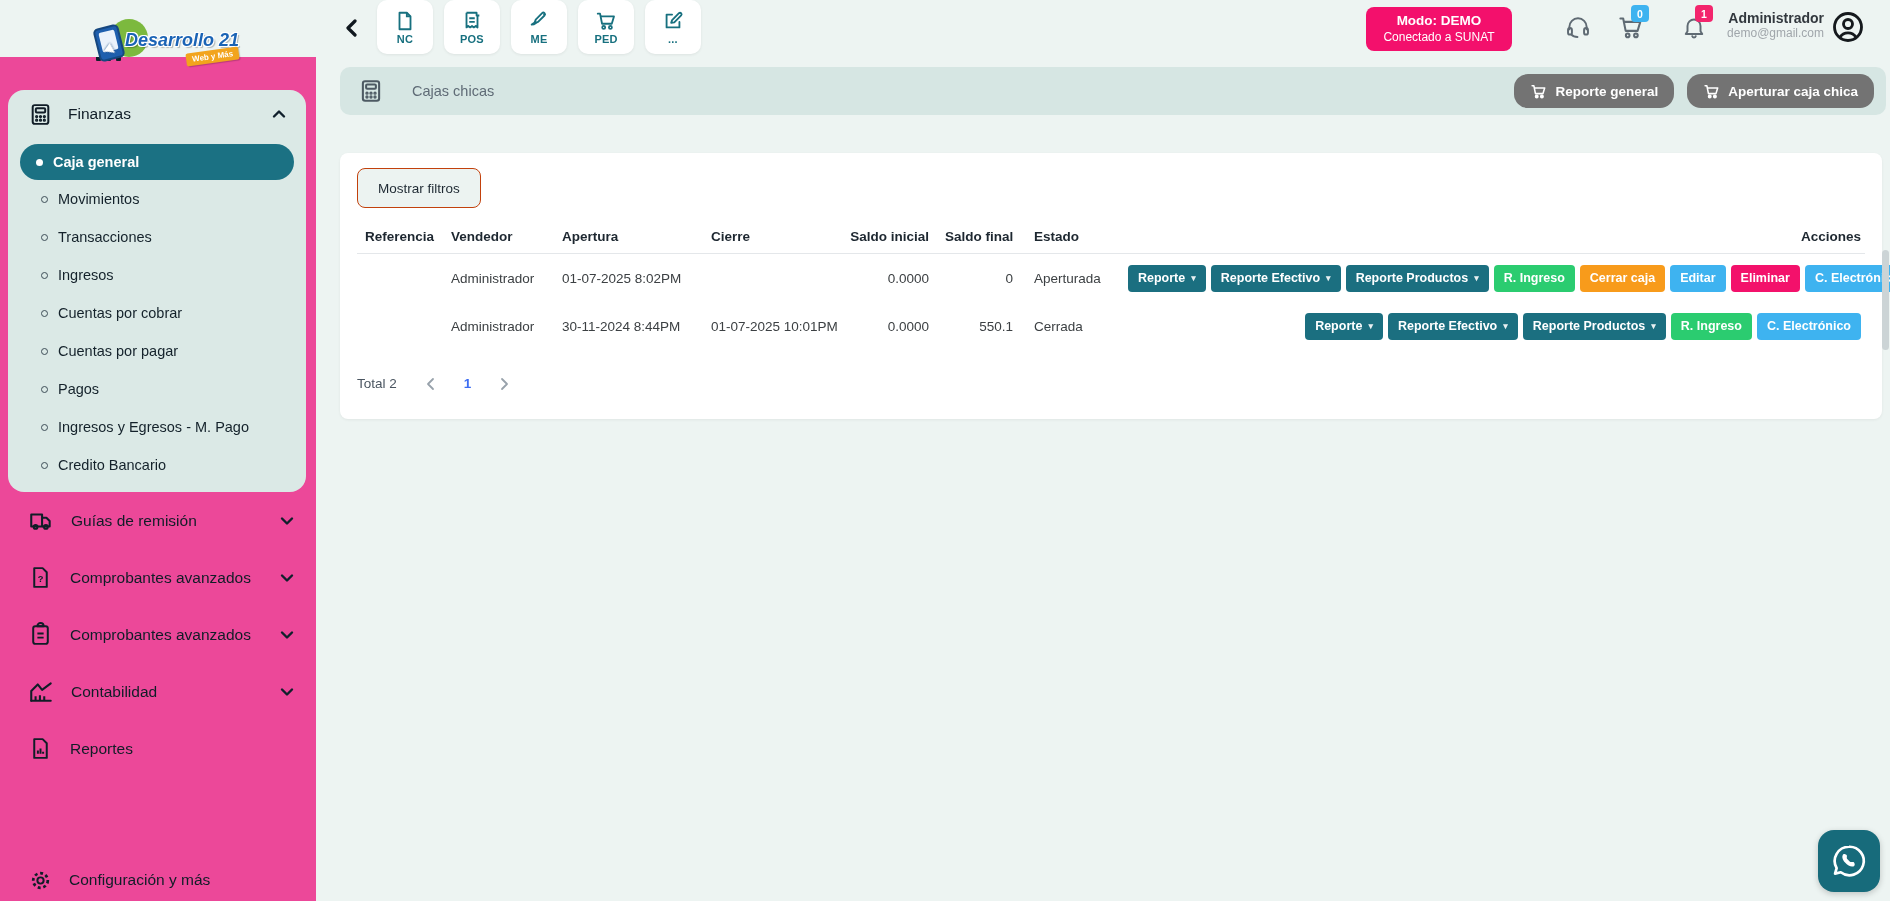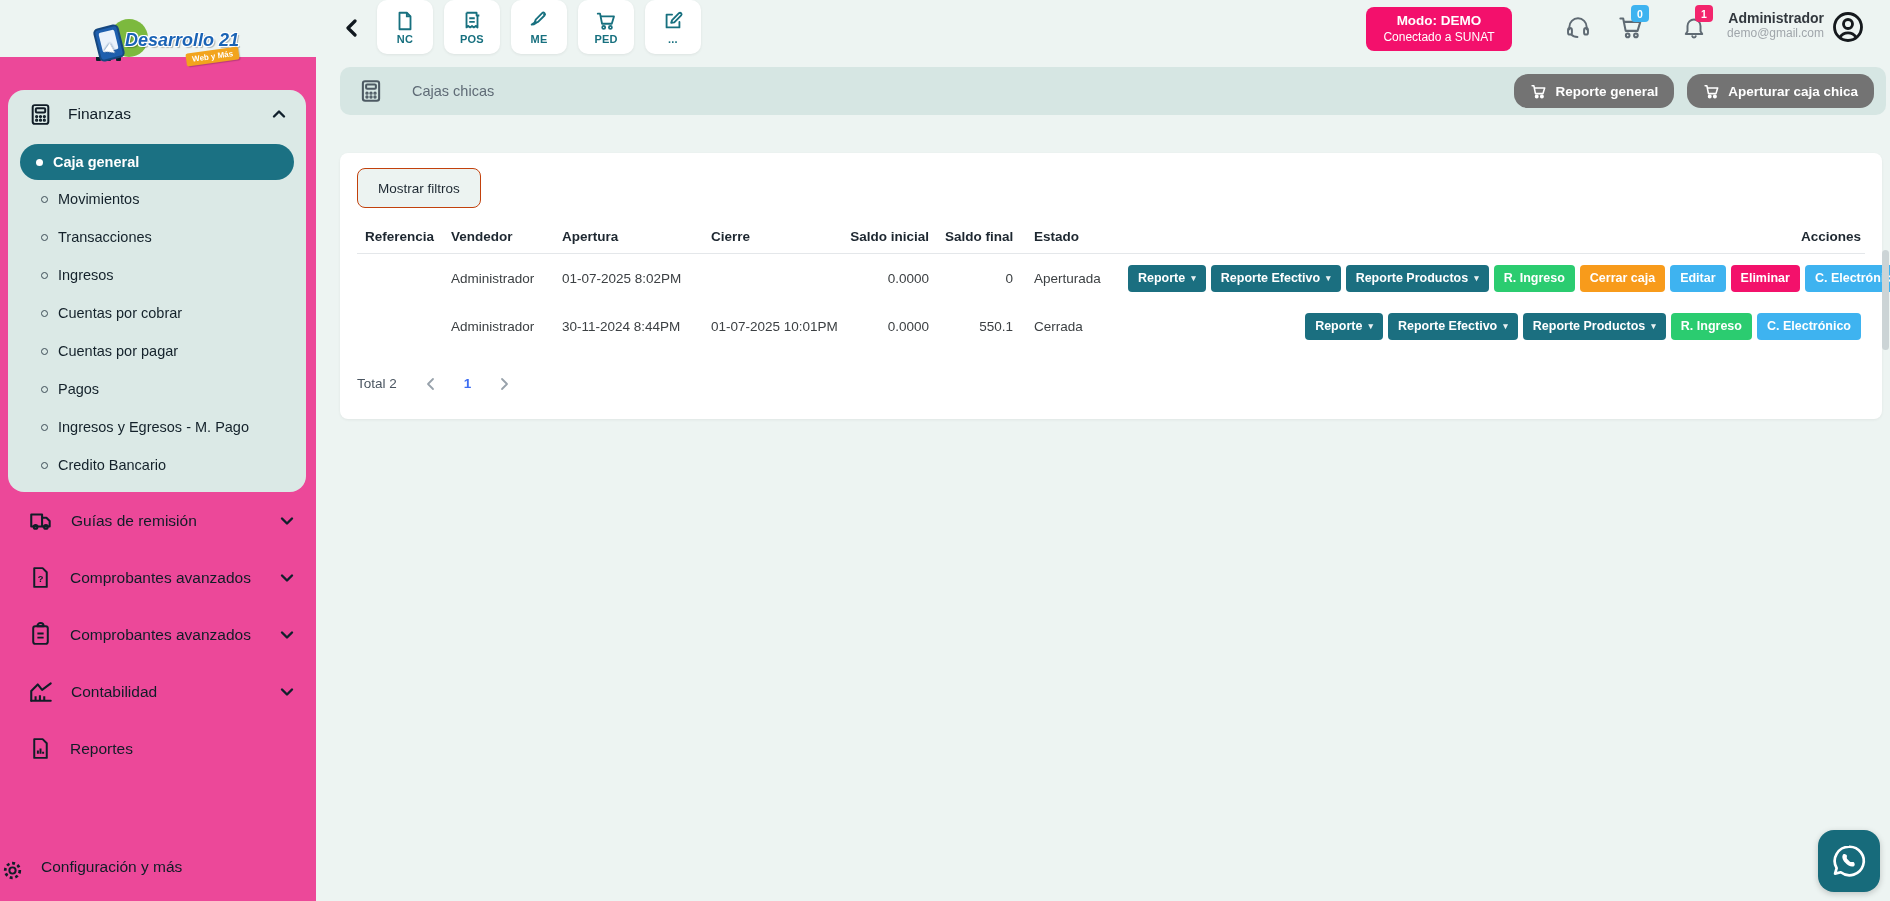--- a/index.html
+++ b/index.html
@@ -60,21 +60,21 @@
   .active-pill { margin:12px 12px 0 12px; height:36px; border-radius:18px; background:#1b7183; color:#fff;
       display:flex; align-items:center; padding-left:16px; font-size:14.5px; font-weight:bold; cursor:pointer; }
   .active-pill .dot { width:7px; height:7px; background:#fff; border-radius:50%; margin-right:10px; }
   .fin-item { height:38px; display:flex; align-items:center; padding-left:33px; font-size:14.5px; color:#14222b; cursor:pointer; }
   .fin-item .o { width:7px; height:7px; border:1.5px solid #3e4e58; border-radius:50%; margin-right:10px; flex:none; }
 
   .side-section { height:57px; display:flex; align-items:center; padding:0 22px 0 28px; color:#101d27; cursor:pointer; }
   .side-section:first-of-type { margin-top:8px; }
   .side-section .lbl { font-size:15.5px; margin-left:17px; flex:1; }
 
-  .side-footer { position:absolute; left:0; top:801px; width:316px; height:44px; display:flex; color:#101d27; cursor:pointer; }
+  .side-footer { position:absolute; left:0; top:801px; width:316px; height:44px; display:flex; align-items:center; padding-left:28px; color:#101d27; cursor:pointer; }
   .side-footer .lbl { font-size:15.5px; margin-left:16px; }
 
   
   .main { position:absolute; left:316px; top:57px; right:0; bottom:0; }
 
   .page-band { position:absolute; left:24px; right:4px; top:10px; height:48px; background:#d6e6e3; border-radius:10px;
       display:flex; align-items:center; padding:0 12px 0 18px; }
   .page-band .title { font-size:14.5px; color:#5f6b76; margin-left:28px; flex:1; }
   .band-btn { height:34px; border-radius:14px; background:#737373; color:#fff; border:none; font-family:inherit;
       font-size:13.5px; font-weight:bold; display:flex; align-items:center; gap:8px; padding:0 16px; margin-left:13px; cursor:pointer; }

